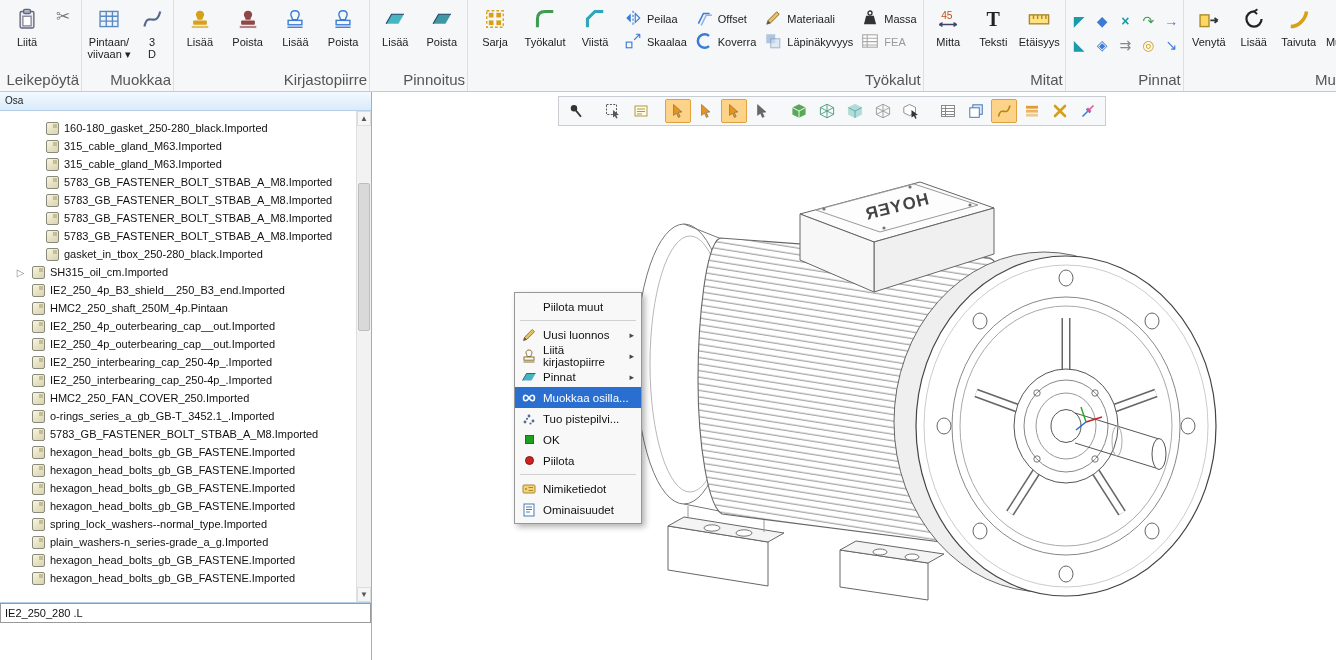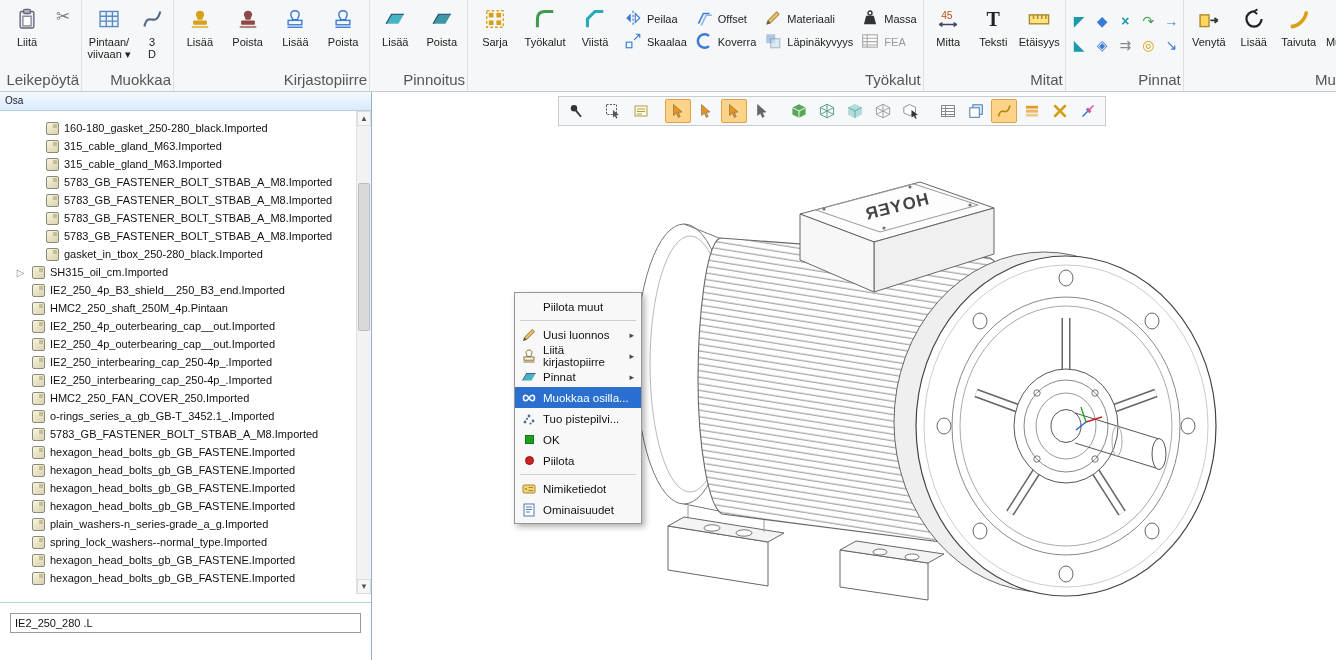--- a/index.html
+++ b/index.html
@@ -33,21 +33,21 @@
   .trow { height:18px; display:flex; align-items:center; gap:5px; padding-left:32px; white-space:nowrap; overflow:hidden; color:#111; }
   .trow.ind { padding-left:46px; }
   .trow.haschev { padding-left:14px; }
   .chev { color:#888; font-size:10px; width:13px; text-align:center; }
   .pic { width:13px; height:13px; flex:0 0 13px; background:linear-gradient(145deg,#f8f4e0,#d9d3ae); border:1px solid #8a8a7a; border-radius:2px; position:relative; }
   .pic::after { content:""; position:absolute; right:1px; top:1px; width:4px; height:4px; background:#c4be95; }
   .sb-scroll { position:absolute; top:0; right:0; bottom:0; width:15px; background:#f2f2f2; border-left:1px solid #e0e0e0; }
   .sarr { height:15px; font-size:8px; color:#555; display:flex; align-items:center; justify-content:center; background:#f6f6f6; border:1px solid #dcdcdc; }
   .sarr.bottom { position:absolute; bottom:0; left:0; right:0; }
   .sthumb { position:absolute; top:72px; left:1px; right:1px; height:148px; background:#d9d9d9; border:1px solid #bdbdbd; border-radius:2px; }
-  .sb-footer { height:58px; border-top:1px solid #b5cfe6; padding:10px;margin-top:8px; }
+  .sb-footer { height:58px; border-top:1px solid #b5cfe6; padding:0; }
   .sb-field { width:100%; border:1px solid #9a9a9a; height:20px; font-size:11px; padding:2px 4px; background:#fff; font-family:"Liberation Sans",sans-serif; color:#111; }
 
   
   .canvas { position:absolute; left:372px; top:92px; right:0; bottom:0; background:#fff; }
   svg.model { position:absolute; left:0; top:0; width:964px; height:568px; }
 
   
   .vtb { position:absolute; left:186px; top:4px; height:30px; display:flex; align-items:center; gap:2px; background:#f7f8f9; border:1px solid #c9cdd1; padding:2px 4px; z-index:4; }
   .vbtn { width:26px; height:24px; display:flex; align-items:center; justify-content:center; border:1px solid transparent; border-radius:2px; }
   .vbtn.hl { background:#fcd389; border-color:#dfa23f; }
@@ -616,25 +616,25 @@
         <div class="trow">
             <span class="pic"></span>
             <span>hexagon_head_bolts_gb_GB_FASTENE.Imported</span>
           </div>
         <div class="trow">
             <span class="pic"></span>
             <span>hexagon_head_bolts_gb_GB_FASTENE.Imported</span>
           </div>
         <div class="trow">
             <span class="pic"></span>
+            <span>spring_lock_washers--normal_type.Imported</span>
+          </div>
+        <div class="trow">
+            <span class="pic"></span>
             <span>plain_washers-n_series-grade_a_g.Imported</span>
-          </div>
-        <div class="trow">
-            <span class="pic"></span>
-            <span>spring_lock_washers--normal_type.Imported</span>
           </div>
         <div class="trow">
             <span class="pic"></span>
             <span>hexagon_head_bolts_gb_GB_FASTENE.Imported</span>
           </div>
         <div class="trow">
             <span class="pic"></span>
             <span>hexagon_head_bolts_gb_GB_FASTENE.Imported</span>
           </div>
       </div>

